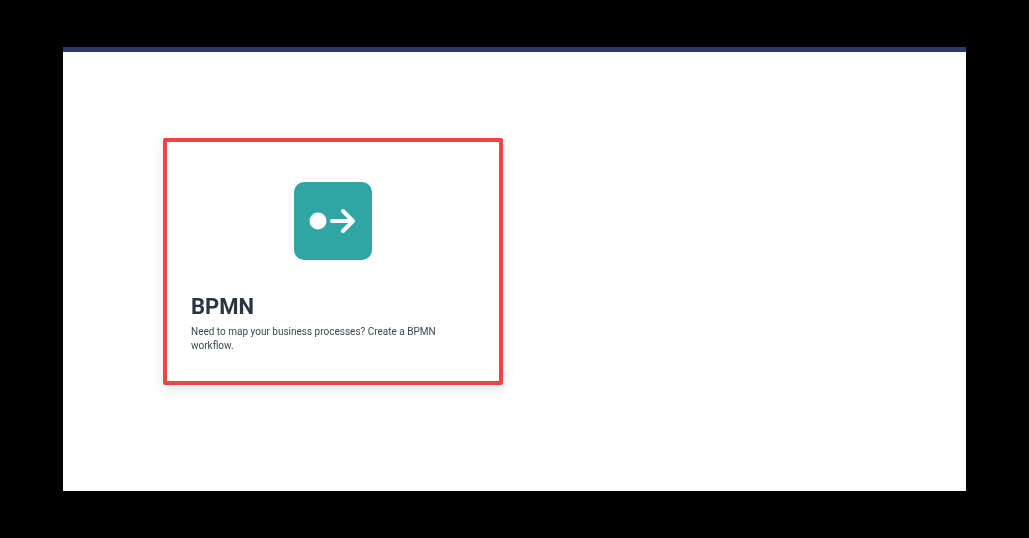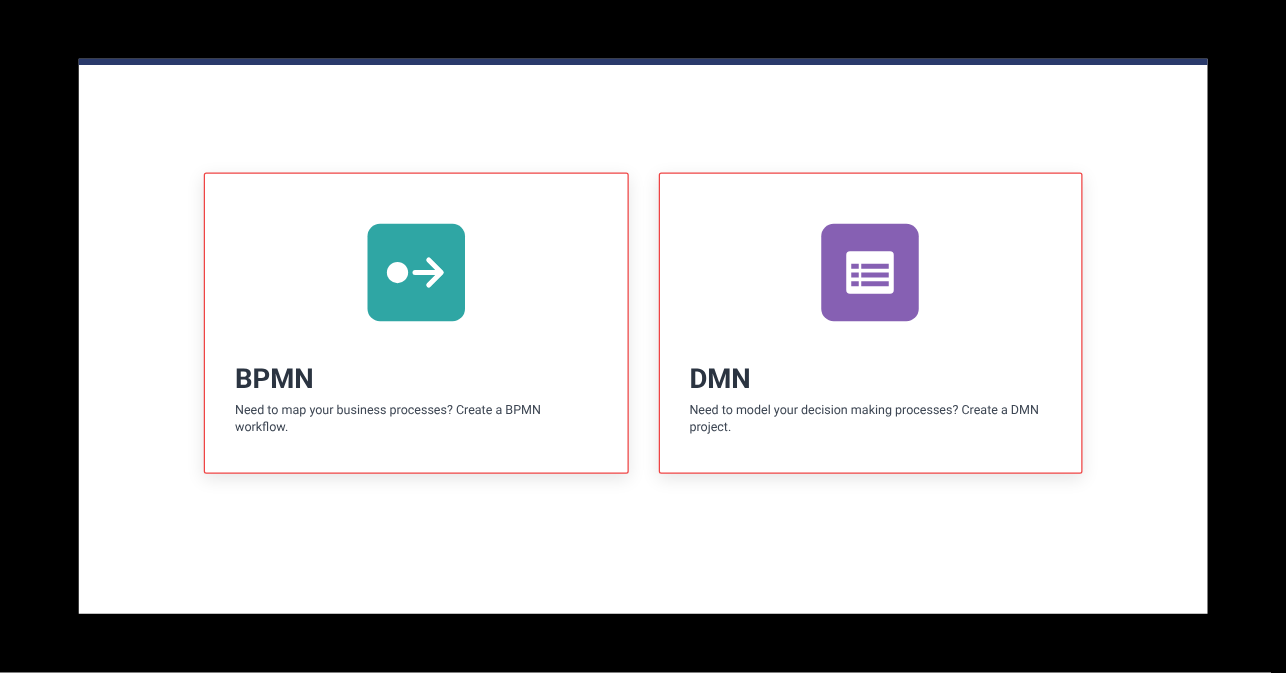--- a/index.html
+++ b/index.html
@@ -24,21 +24,21 @@
       border-top: 5px solid #2a3a6b;
     }
     .cards-row {
       display: flex;
       gap: 24px;
       padding: 86px 100px 0 100px;
     }
     .card {
       width: 340px;
       background: #fff;
-      border: 1px solid #ef4444;
+      border: 4px solid #ef4444;
       border-radius: 2px;
       box-shadow: 0 4px 14px rgba(0,0,0,0.10);
       padding: 24px 24px 28px 24px;
       cursor: pointer;
       display: flex;
       flex-direction: column;
     }
     .icon-wrap {
       display: flex;
       justify-content: center;
@@ -83,34 +83,15 @@
               <line x1="26" y1="19" x2="46" y2="19"></line>
               <polyline points="37,9 47,19 37,29"></polyline>
             </g>
           </svg>
         </div>
       </div>
       <div class="card-title">BPMN</div>
       <div class="card-desc">Need to map your business processes? Create a BPMN workflow.</div>
     </div>
 
-    <div class="card">
-      <div class="icon-wrap">
-        <div class="icon-tile tile-purple">
-          <svg width="54" height="54" viewBox="0 0 54 54">
-            <rect x="8" y="10" width="38" height="34" rx="3" fill="#ffffff"></rect>
-            <g fill="#8660b3">
-              <rect x="12" y="20" width="6" height="4"></rect>
-              <rect x="20" y="20" width="22" height="4"></rect>
-              <rect x="12" y="27" width="6" height="4"></rect>
-              <rect x="20" y="27" width="22" height="4"></rect>
-              <rect x="12" y="34" width="6" height="4"></rect>
-              <rect x="20" y="34" width="22" height="4"></rect>
-            </g>
-          </svg>
-        </div>
-      </div>
-      <div class="card-title">DMN</div>
-      <div class="card-desc">Need to model your decision making processes? Create a DMN project.</div>
-    </div>
 
   </div>
 </div>
 
 </body></html>

